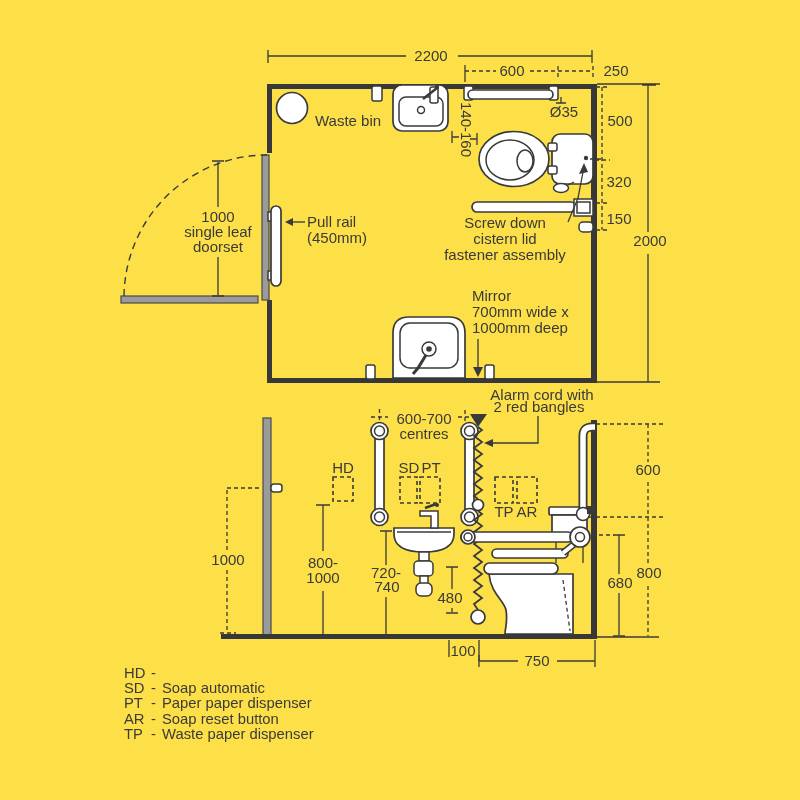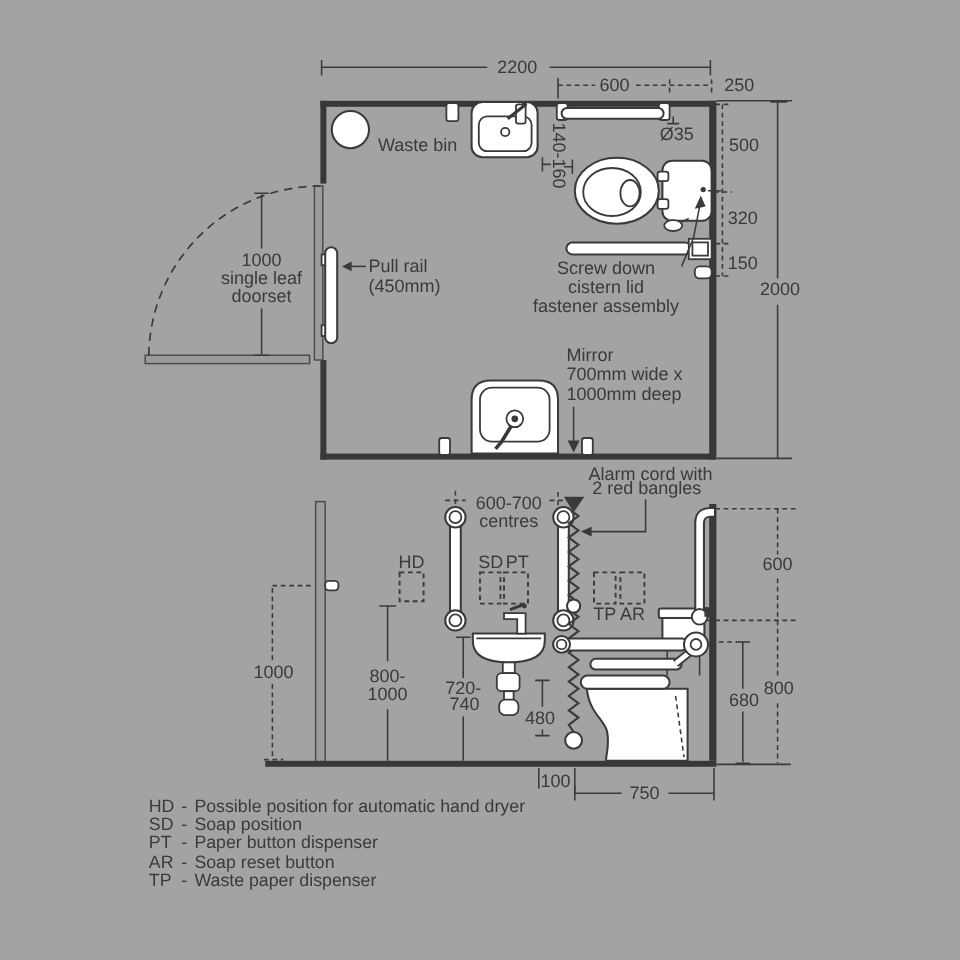--- a/index.html
+++ b/index.html
@@ -1,16 +1,16 @@
 <!DOCTYPE html>
 <html><head>
 <meta charset="utf-8">
 <style>
   html,body{margin:0;padding:0;background:#ffffff;}
-  #stage{position:relative;width:800px;height:800px;background:#a3a3a3;overflow:hidden;
+  #stage{position:relative;width:800px;height:800px;background:#fde047;overflow:hidden;
          font-family:"Liberation Sans",sans-serif;}
   svg{position:absolute;left:0;top:0;}
   svg .t{font-family:"Liberation Sans",sans-serif;font-size:15px;fill:#3a3a3a;}
   svg .tm{text-anchor:middle;}
   svg .ln{stroke:#3a3a3a;stroke-width:1.3;fill:none;}
   svg .dash{stroke:#3a3a3a;stroke-width:1.3;fill:none;stroke-dasharray:4 3;}
   svg .fx{stroke:#3a3a3a;stroke-width:1.7;fill:#ffffff;}
   svg .fx2{stroke:#3a3a3a;stroke-width:1.5;fill:#ffffff;}
   svg .box{stroke:#3a3a3a;stroke-width:1.6;fill:none;stroke-dasharray:4 3;}
   svg .wall{fill:#383838;stroke:none;}
@@ -296,31 +296,30 @@
   <g>
     <path class="ln" d="M595,640 V667 M479,655 V667 M479,661 H518 M557,661 H595"></path>
     <text class="t tm" x="537" y="666">750</text>
   </g>
 </svg>
 
 <div id="legend">
   <div class="legend-row">
     <span class="legend-abbr">HD</span>
         <span class="legend-sep">-</span>
-        <span class="legend-desc">Possible position for automatic hand dryer</span>
   </div>
   <div class="legend-row">
     <span class="legend-abbr">SD</span>
         <span class="legend-sep">-</span>
-        <span class="legend-desc">Soap position</span>
+        <span class="legend-desc">Soap automatic</span>
   </div>
   <div class="legend-row">
     <span class="legend-abbr">PT</span>
         <span class="legend-sep">-</span>
-        <span class="legend-desc">Paper button dispenser</span>
+        <span class="legend-desc">Paper paper dispenser</span>
   </div>
   <div class="legend-row">
     <span class="legend-abbr">AR</span>
         <span class="legend-sep">-</span>
         <span class="legend-desc">Soap reset button</span>
   </div>
   <div class="legend-row">
     <span class="legend-abbr">TP</span>
         <span class="legend-sep">-</span>
         <span class="legend-desc">Waste paper dispenser</span>

